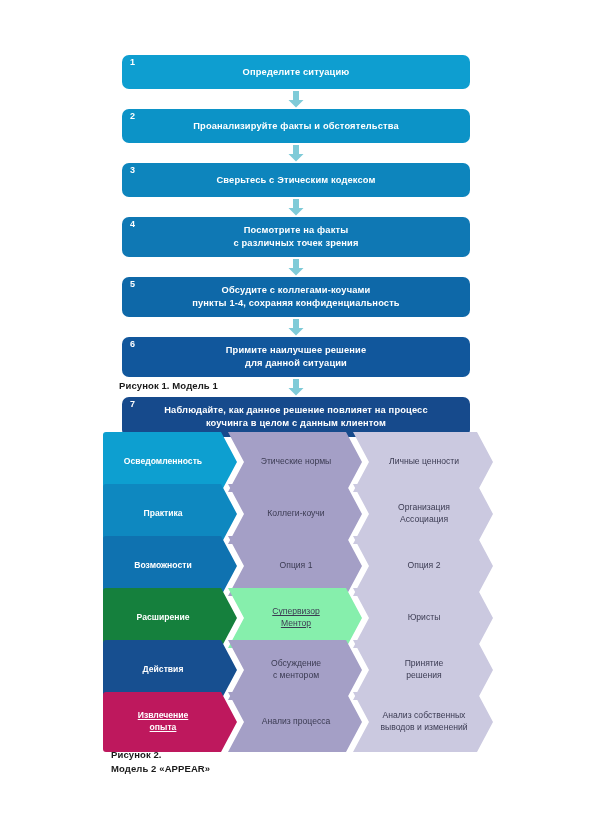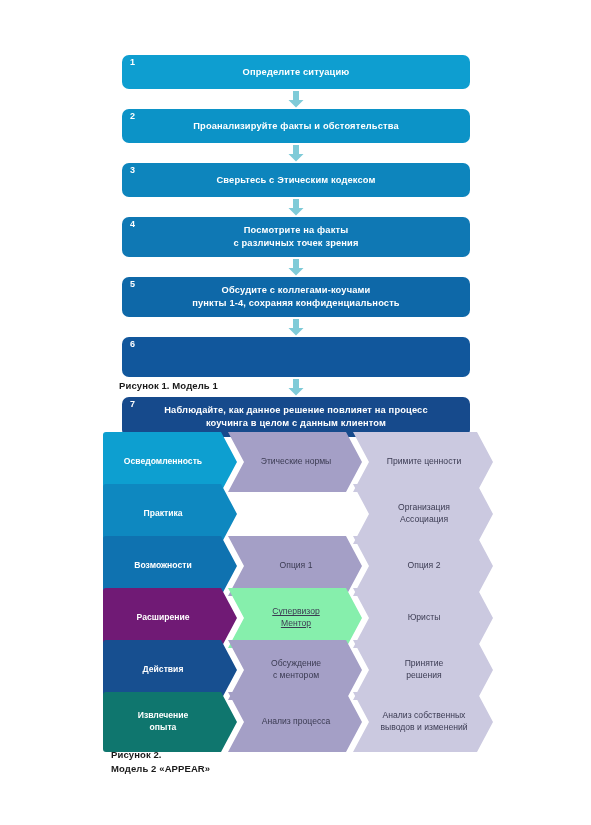--- a/index.html
+++ b/index.html
@@ -186,20 +186,22 @@
         </div>
       </div>
       <div class="flow-arrow">
         <svg width="16" height="17" viewBox="0 0 16 17">
           <path d="M5 0 H11 V9 H15.5 L8 16.5 L0.5 9 H5 Z" fill="#7fcbd8"></path>
         </svg>
       </div>
       <div class="flow-row">
         <div class="flow-box" style="background: rgb(17, 87, 156); height: 40px;">
           <span class="step-num">6</span>
+          <span class="flow-label">Примите наилучшее решение
+для данной ситуации</span>
         </div>
       </div>
       <div class="flow-arrow">
         <svg width="16" height="17" viewBox="0 0 16 17">
           <path d="M5 0 H11 V9 H15.5 L8 16.5 L0.5 9 H5 Z" fill="#7fcbd8"></path>
         </svg>
       </div>
       <div class="flow-row">
         <div class="flow-box" style="background: rgb(22, 74, 140); height: 40px;">
           <span class="step-num">7</span>
@@ -208,47 +210,48 @@
         </div>
       </div>
     </div>
 
   <div class="fig-caption" id="caption1">Рисунок 1. Модель 1</div>
 
   <div id="figure2">
       <div class="chev-row">
         <div class="chev chev-1" style="background: rgb(13, 159, 208);">Осведомленность</div>
         <div class="chev chev-2" style="background: rgb(164, 159, 198);">Этические нормы</div>
-        <div class="chev chev-3" style="background: rgb(203, 201, 224);">Примите ценности</div>
+        <div class="chev chev-3" style="background: rgb(203, 201, 224);">Личные ценности</div>
       </div>
       <div class="chev-row">
         <div class="chev chev-1" style="background: rgb(14, 136, 192);">Практика</div>
+        <div class="chev chev-2" style="background: rgb(164, 159, 198);">Коллеги-коучи</div>
         <div class="chev chev-3" style="background: rgb(203, 201, 224);">Организация
 Ассоциация</div>
       </div>
       <div class="chev-row">
         <div class="chev chev-1" style="background: rgb(15, 114, 176);">Возможности</div>
         <div class="chev chev-2" style="background: rgb(164, 159, 198);">Опция 1</div>
         <div class="chev chev-3" style="background: rgb(203, 201, 224);">Опция 2</div>
       </div>
       <div class="chev-row">
-        <div class="chev chev-1" style="background: #701a75; text-align: right;">Расширение</div>
+        <div class="chev chev-1" style="background: #15803d; text-align: right;">Расширение</div>
         <div class="chev chev-2" style="background: #86efac; text-decoration: underline;">Супервизор
 Ментор</div>
         <div class="chev chev-3" style="background: rgb(203, 201, 224);">Юристы</div>
       </div>
       <div class="chev-row">
         <div class="chev chev-1" style="background: rgb(23, 79, 144);">Действия</div>
         <div class="chev chev-3" style="background: rgb(203, 201, 224);">Принятие
 решения</div>
         <div class="chev chev-2" style="background: rgb(164, 159, 198);">Обсуждение
 с ментором</div>
       </div>
       <div class="chev-row">
-        <div class="chev chev-1" style="background: #0f766e;">Извлечение
+        <div class="chev chev-1" style="background: #be185d; text-decoration: underline;">Извлечение
 опыта</div>
         <div class="chev chev-2" style="background: rgb(164, 159, 198);">Анализ процесса</div>
         <div class="chev chev-3" style="background: rgb(203, 201, 224);">Анализ собственных
 выводов и изменений</div>
       </div>
     </div>
 
   <div class="fig-caption" id="caption2">Рисунок 2.
 Модель 2 «APPEAR»</div>
 

